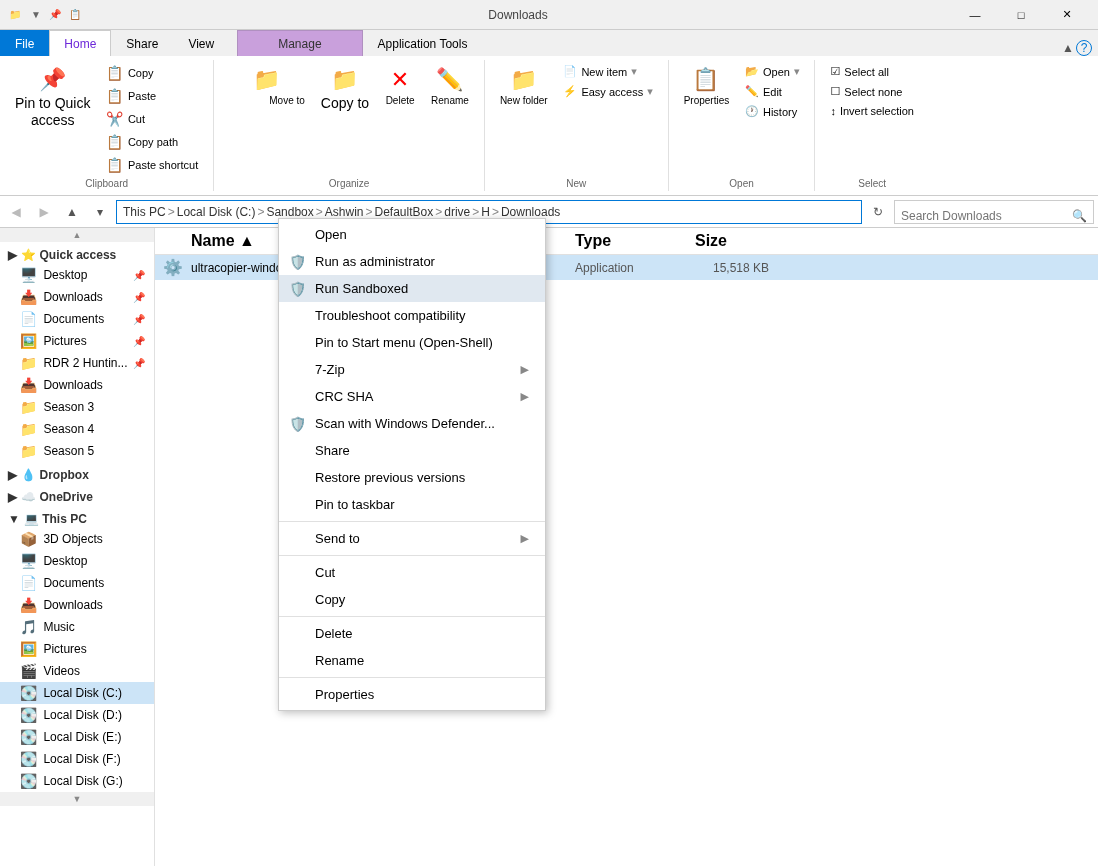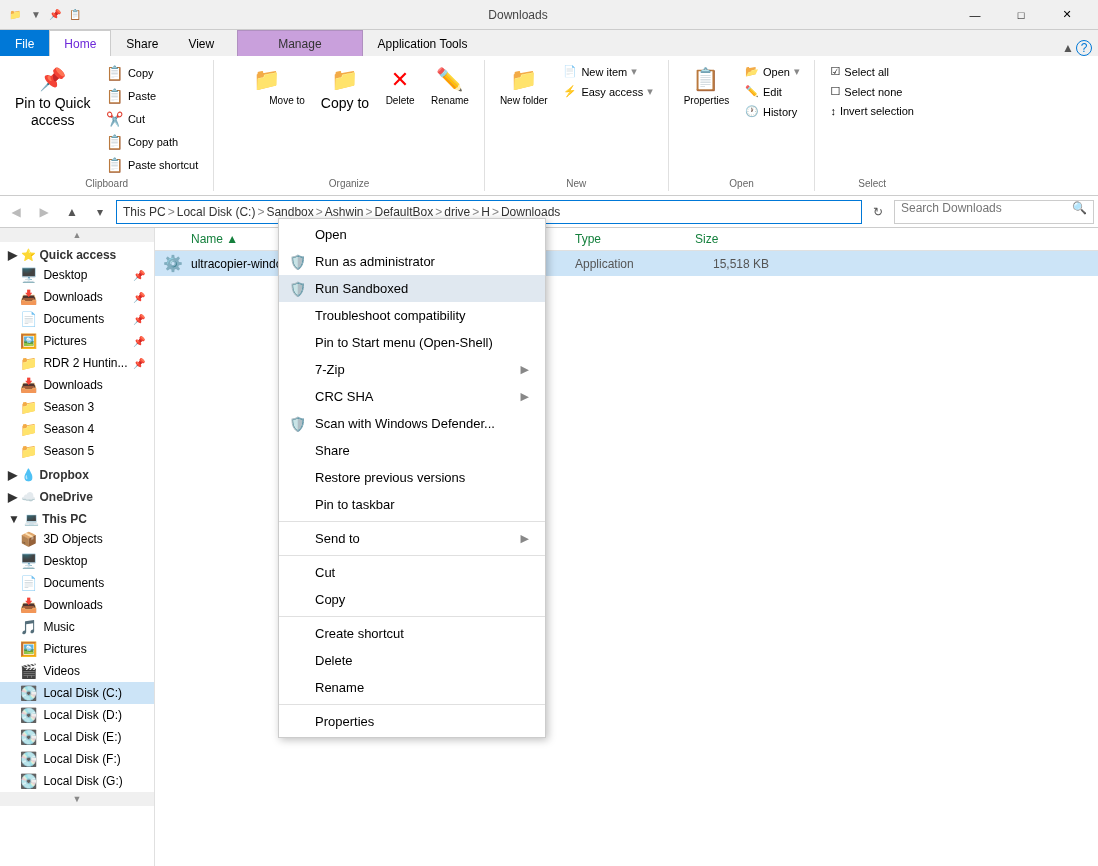--- a/index.html
+++ b/index.html
@@ -141,21 +141,21 @@
     }
     .address-path .path-segment { cursor: pointer; }
     .address-path .sep { color: #888; margin: 0 2px; }
     .search-box {
       width: 200px;
       height: 24px;
       border: 1px solid #ccc;
       padding: 0 6px;
       font-size: 12px;
       display: flex;
-      align-items: flex-start;
+      align-items: flex-end;
       gap: 4px;
       background: white;
     }
     .search-box input {
       border: none; outline: none; font-size: 12px; flex: 1; background: transparent;
     }
 
     
     .main-layout {
       display: flex;
@@ -202,23 +202,23 @@
     .file-area {
       flex: 1;
       background: white;
       overflow-y: auto;
     }
     .file-list-header {
       display: flex;
       align-items: center;
       border-bottom: 1px solid #e0e0e0;
       padding: 4px 0;
-      font-size: 12px;
-      font-weight: 400;
-      color: #15803d;
+      font-size: 16px;
+      font-weight: 700;
+      color: #000000;
       position: sticky;
       top: 0;
       background: white;
       z-index: 1;
     }
     .file-col-name { width: 260px; padding-left: 36px; }
     .file-col-date { width: 160px; }
     .file-col-type { width: 120px; }
     .file-col-size { width: 100px; }
     .file-row {
@@ -653,24 +653,20 @@
     <span class="ctx-icon"></span>
     <span>Cut</span>
   </div>
   <div class="ctx-item">
     <span class="ctx-icon"></span>
     <span>Copy</span>
   </div>
   <div class="ctx-separator"></div>
   <div class="ctx-item">
     <span class="ctx-icon"></span>
-    <span>Create shortcut</span>
-  </div>
-  <div class="ctx-item">
-    <span class="ctx-icon"></span>
     <span>Delete</span>
   </div>
   <div class="ctx-item">
     <span class="ctx-icon"></span>
     <span>Rename</span>
   </div>
   <div class="ctx-separator"></div>
   <div class="ctx-item">
     <span class="ctx-icon"></span>
     <span>Properties</span>

